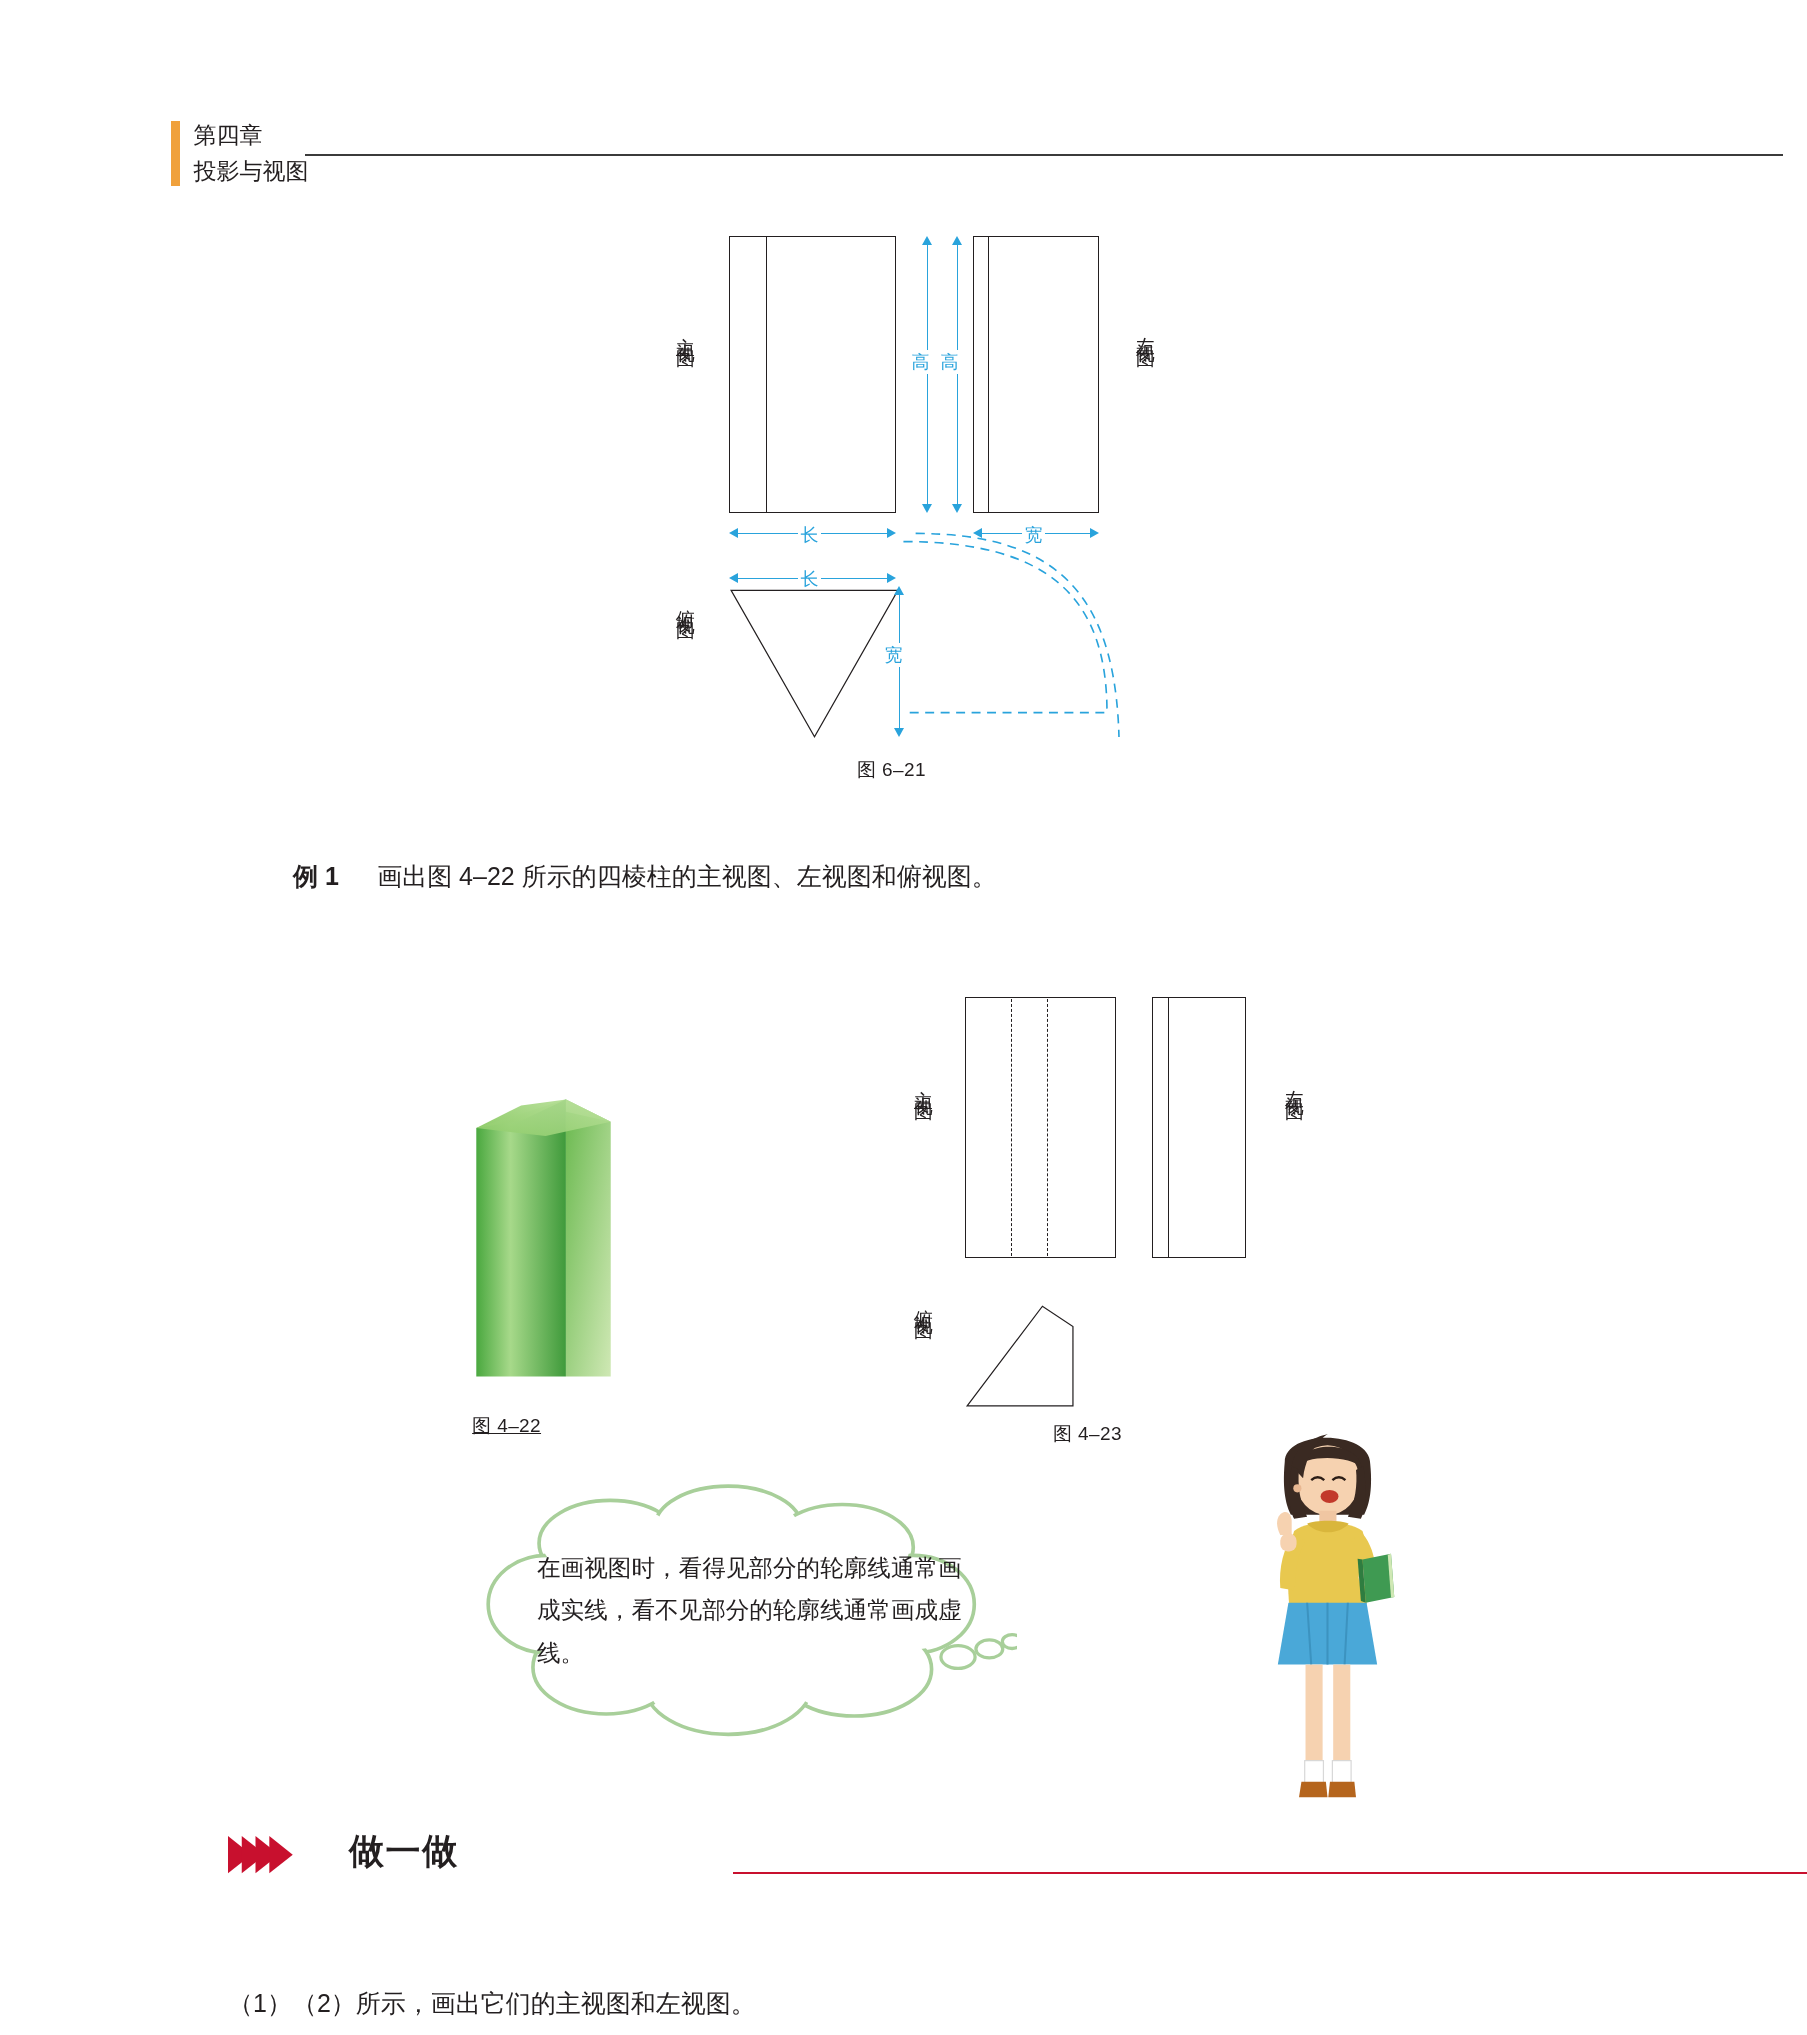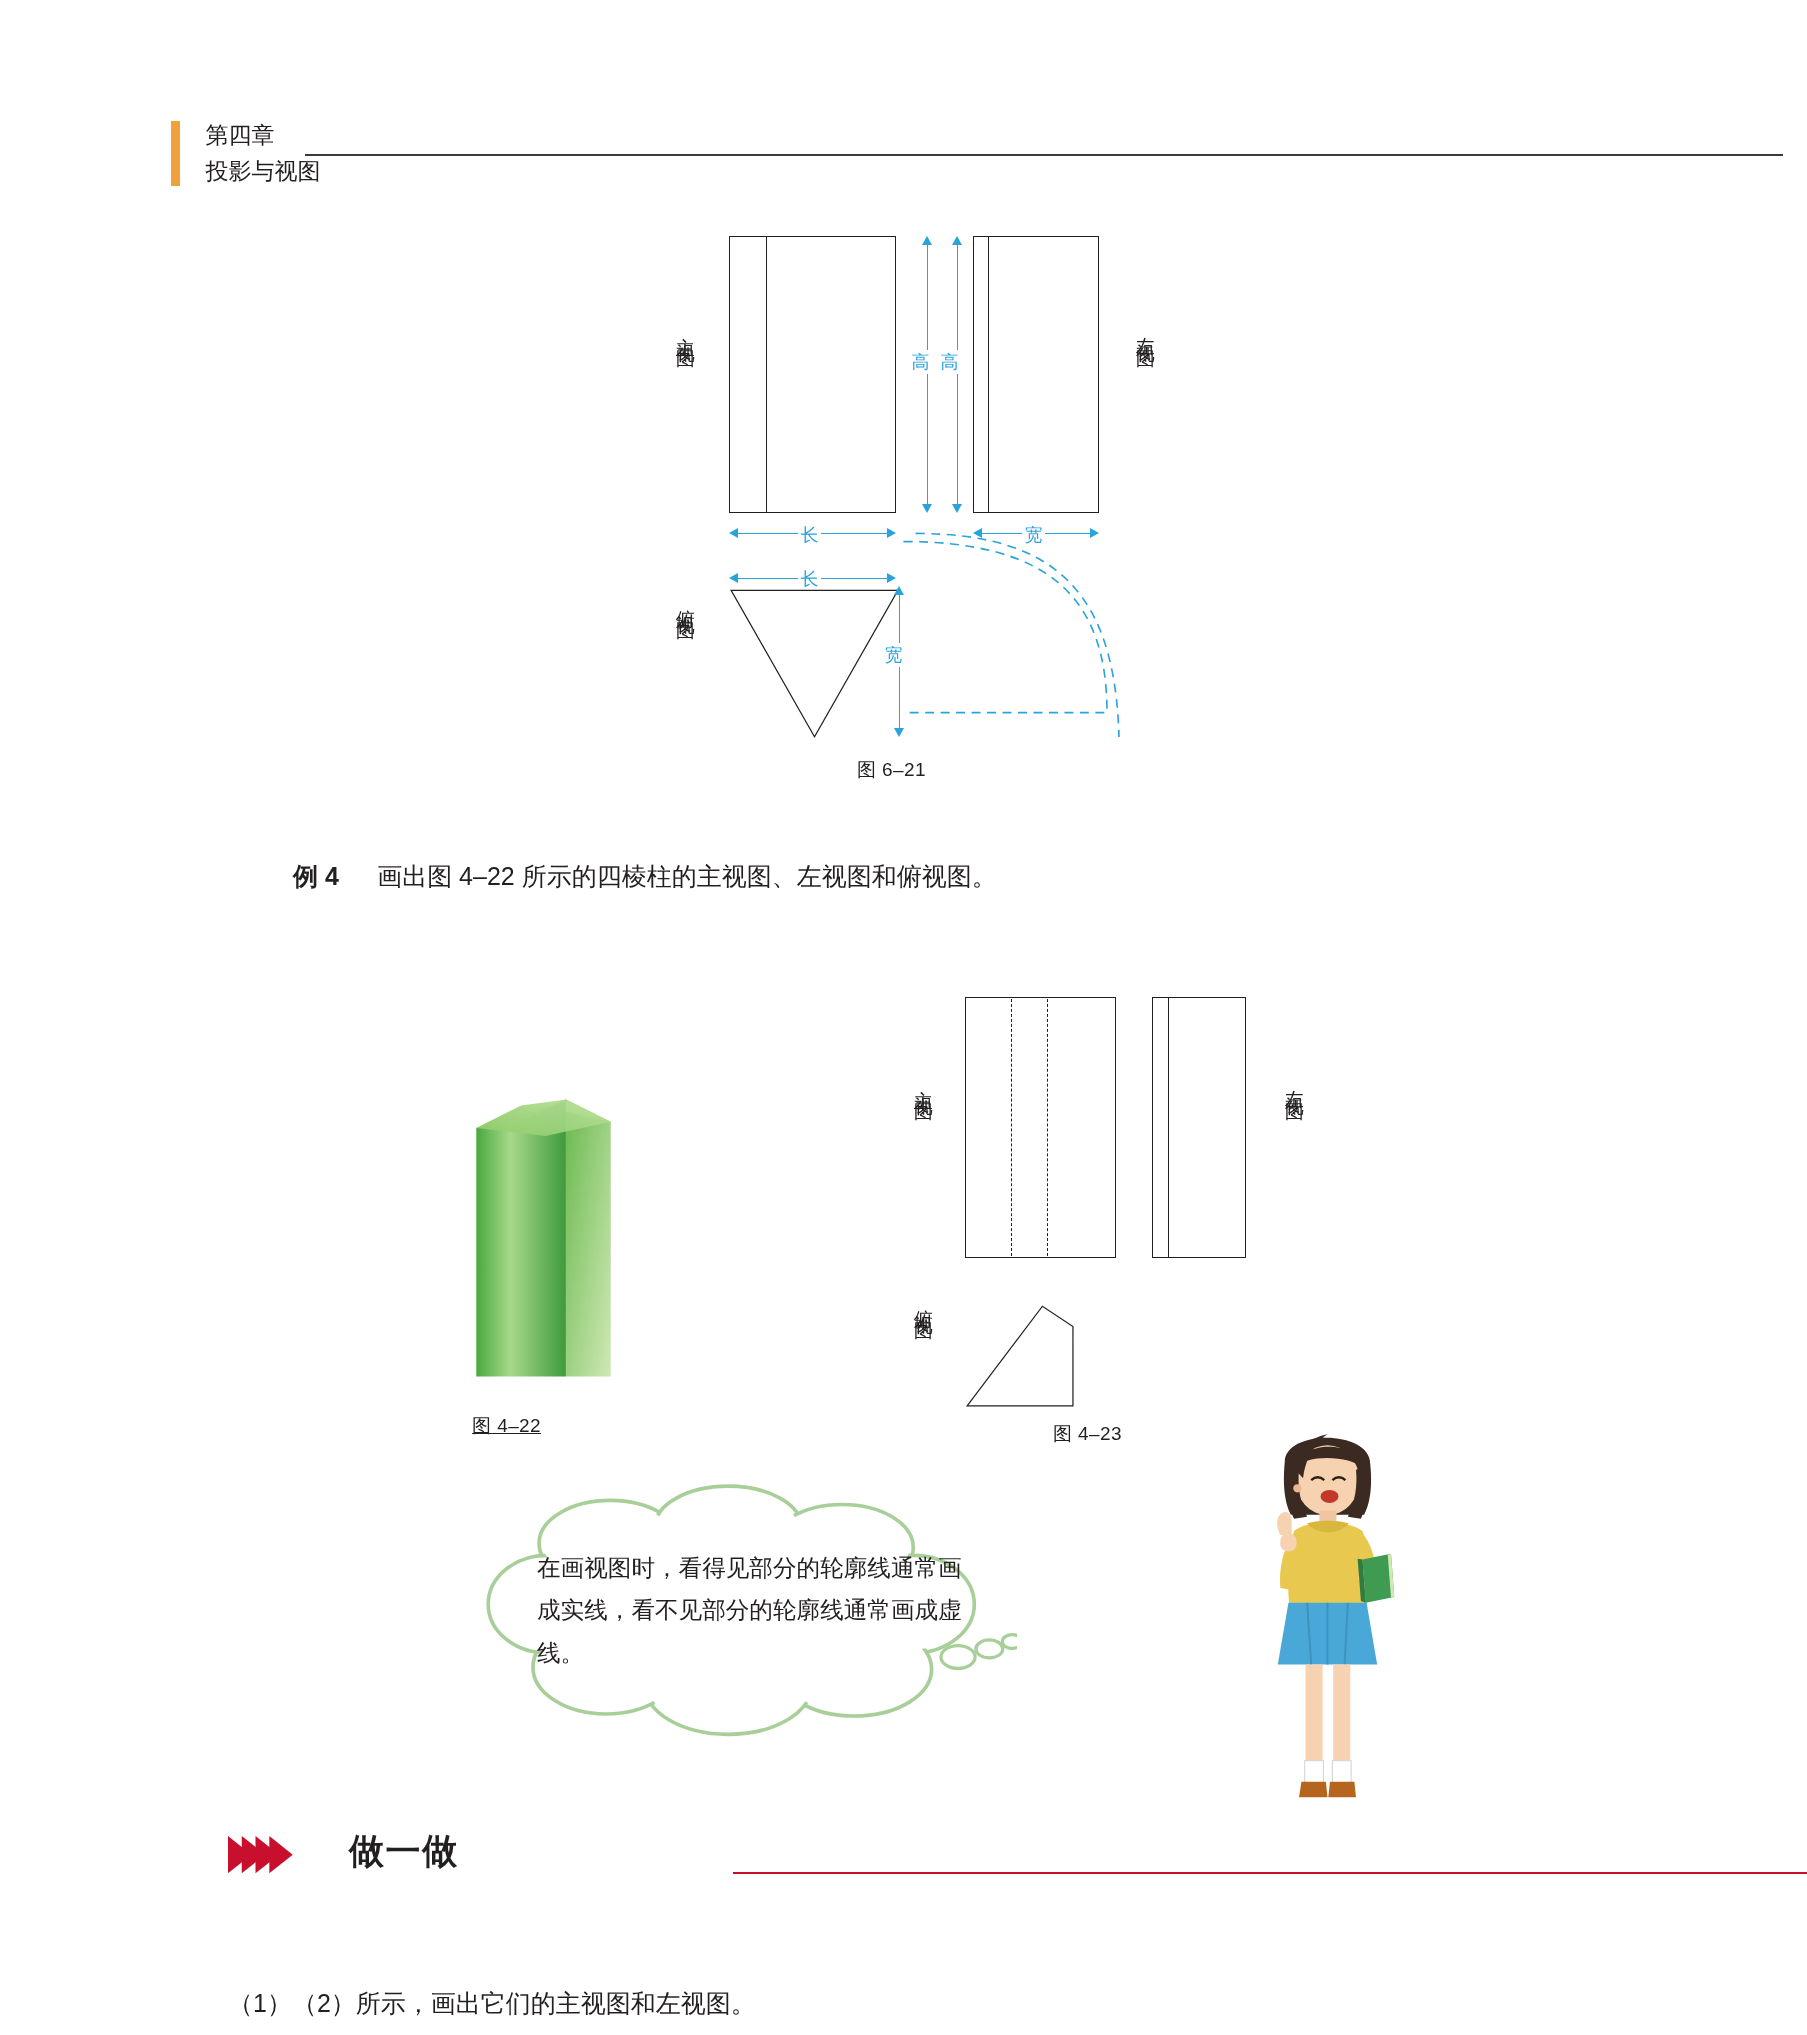--- a/index.html
+++ b/index.html
@@ -9,21 +9,21 @@
     font-family:"Liberation Sans","DejaVu Sans",sans-serif;
     color:#1a1a1a;
     position:relative;
     overflow:hidden;
   }
   .page{position:absolute;inset:0;}
 
   
   .header{position:absolute;left:171px;top:118px;width:1449px;height:77px;}
   .header-bar{position:absolute;left:0;top:3.3px;width:9px;height:65px;background:#f0a13c;}
-  .header-text{position:absolute;left:22.4px;top:0;font-size:23px;line-height:1.55;color:#231f20;margin-left:12px;}
+  .header-text{position:absolute;left:22.4px;top:0;font-size:23px;line-height:1.55;color:#231f20;}
   .header-rule{position:absolute;left:134px;top:36px;width:1478px;height:1.6px;background:#3b3b3b;}
 
   
   .stroke{position:absolute;background:#231f20;}
   .hline{height:1.2px;}
   .vline{width:1.2px;}
   .cyan{background:#29a3dc;}
   .vlabel{position:absolute;font-size:19px;line-height:1.22;text-align:center;color:#231f20;}
   .caption{position:absolute;font-size:19px;color:#231f20;letter-spacing:0.4px;}
   .dimlabel{position:absolute;font-size:18px;color:#29a3dc;background:#ffffff;padding:0 2.4px;}
@@ -131,21 +131,21 @@
 
     <svg style="position:absolute;left:244px;top:281px;" width="285" height="228" viewBox="0 0 700 560">
       <path d="M 60 80 C 420 80 560 220 560 500 L 60 500" fill="none" stroke="#29a3dc" stroke-width="4" stroke-dasharray="22 16"></path>
       <path d="M 120 20 C 480 20 620 180 620 560" fill="none" stroke="#29a3dc" stroke-width="4" stroke-dasharray="22 16" transform="translate(-30,40)"></path>
     </svg>
 
     <div class="caption" style="left:222px;top:529px;">图 6–21</div>
   </div>
 
   <div class="bodytext" style="left:293px;top:855px;width:1327px;">
-    <span class="bold">例 4</span>
+    <span class="bold">例 1</span>
     <span style="display:inline-block;width:24.4px;"></span>
     <span>画出图 4–22 所示的四棱柱的主视图、左视图和俯视图。</span>
   </div>
 
   <div id="fig422">
     <svg width="212" height="330" viewBox="0 0 520 810">
       <defs>
         <linearGradient id="gfront" x1="0" y1="0" x2="1" y2="0">
           <stop offset="0%" stop-color="#4aa83f"></stop>
           <stop offset="38%" stop-color="#a7d98a"></stop>

